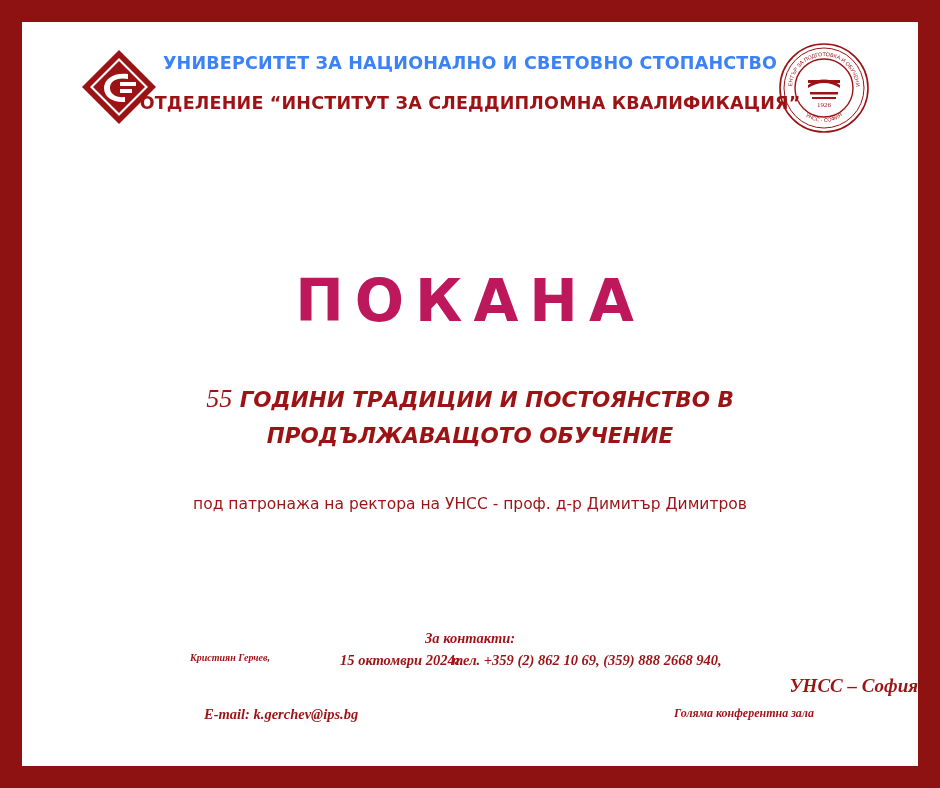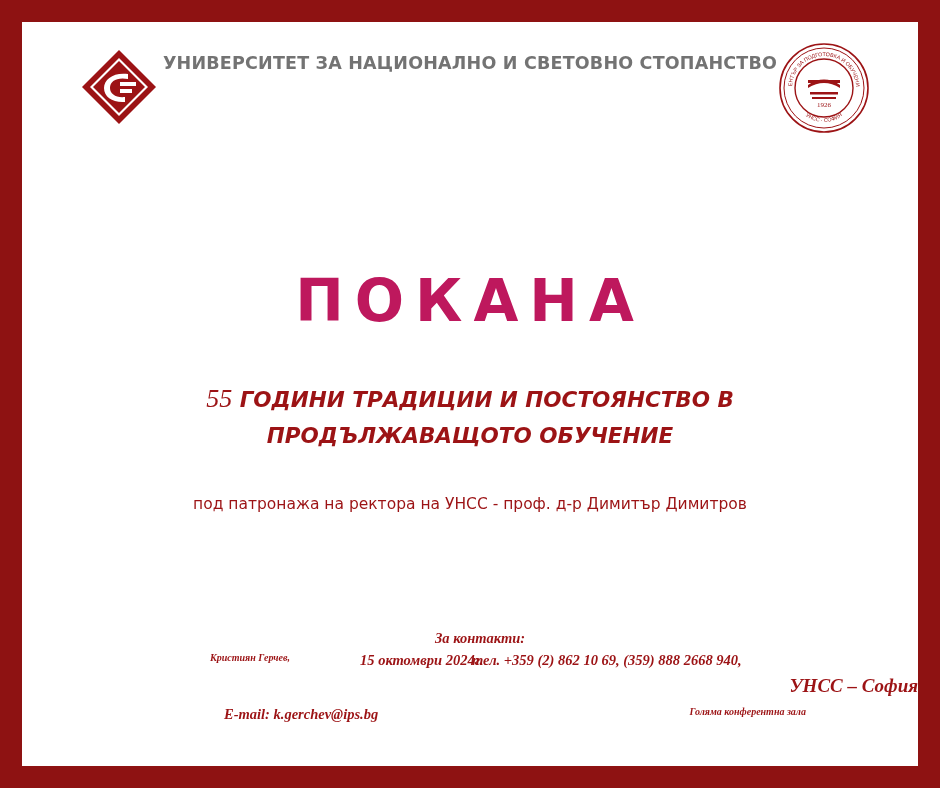--- a/index.html
+++ b/index.html
@@ -54,21 +54,21 @@
     left: 0;
     right: 0;
     top: 32px;
     text-align: center;
   }
   .header-line1 {
     font-family: "DejaVu Sans", sans-serif;
     font-weight: bold;
     font-size: 17.5px;
     letter-spacing: 0.2px;
-    color: #737373;
+    color: #3b82f6;
     line-height: 1.1;
   }
   .header-line2 {
     font-family: "DejaVu Sans", sans-serif;
     font-weight: bold;
     font-size: 17.5px;
     letter-spacing: 0.2px;
     color: #9c1315;
     margin-top: 21px;
     line-height: 1.1;
@@ -122,21 +122,20 @@
   
   .footer {
     position: absolute;
     left: 0;
     right: 0;
     bottom: 38px;
     font-family: "Liberation Serif", serif;
     font-style: italic;
     font-weight: bold;
     color: #9c1315;
-    margin-left: 20px;
   }
   .footer-contacts-label {
     text-align: center;
     font-size: 14.5px;
   }
   .footer-row {
     position: relative;
     height: 22px;
     margin-top: 5px;
   }
@@ -169,23 +168,23 @@
     margin-top: 9px;
   }
   .f-email {
     position: absolute;
     left: 182px;
     top: 0;
     font-size: 14.5px;
   }
   .f-hall {
     position: absolute;
-    right: 112px;
-    top: 0;
-    font-size: 10px;
+    right: 104px;
+    top: 0;
+    font-size: 12px;
     font-family: Liberation Serif, serif;
   }
 </style>
 </head>
 <body>
 
 <div class="page">
   <div class="inner">
 
     <div class="header">
@@ -217,20 +216,21 @@
           </text>
           <path id="sealbot" d="M 16 50 A 30 30 0 0 0 76 50" fill="none"></path>
           <text font-size="5.4" fill="#9c1315" font-family="Liberation Sans, sans-serif">
             <textPath href="#sealbot" startOffset="50%" text-anchor="middle">УНСС · СОФИЯ</textPath>
           </text>
         </svg>
       </div>
 
       <div class="header-text">
         <div class="header-line1">УНИВЕРСИТЕТ ЗА НАЦИОНАЛНО И СВЕТОВНО СТОПАНСТВО</div>
+        <div class="header-line2">ОТДЕЛЕНИЕ “ИНСТИТУТ ЗА СЛЕДДИПЛОМНА КВАЛИФИКАЦИЯ”</div>
       </div>
     </div>
 
     <div class="title">ПОКАНА</div>
 
 
     <div class="theme">
       <span class="num">55</span>
       <span>ГОДИНИ ТРАДИЦИИ И ПОСТОЯНСТВО В</span><br>
       <span>ПРОДЪЛЖАВАЩОТО ОБУЧЕНИЕ</span>

